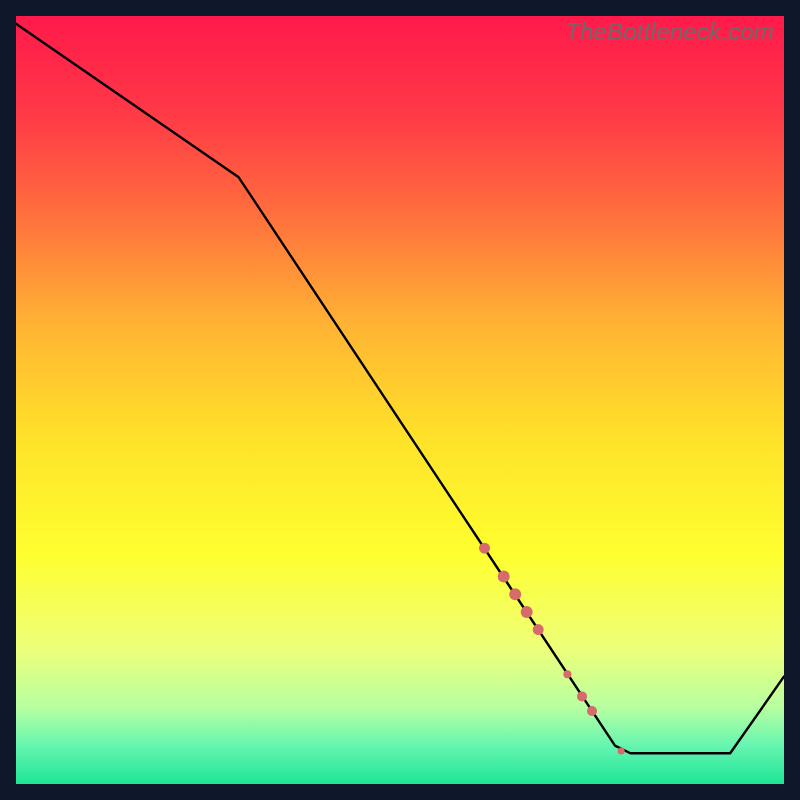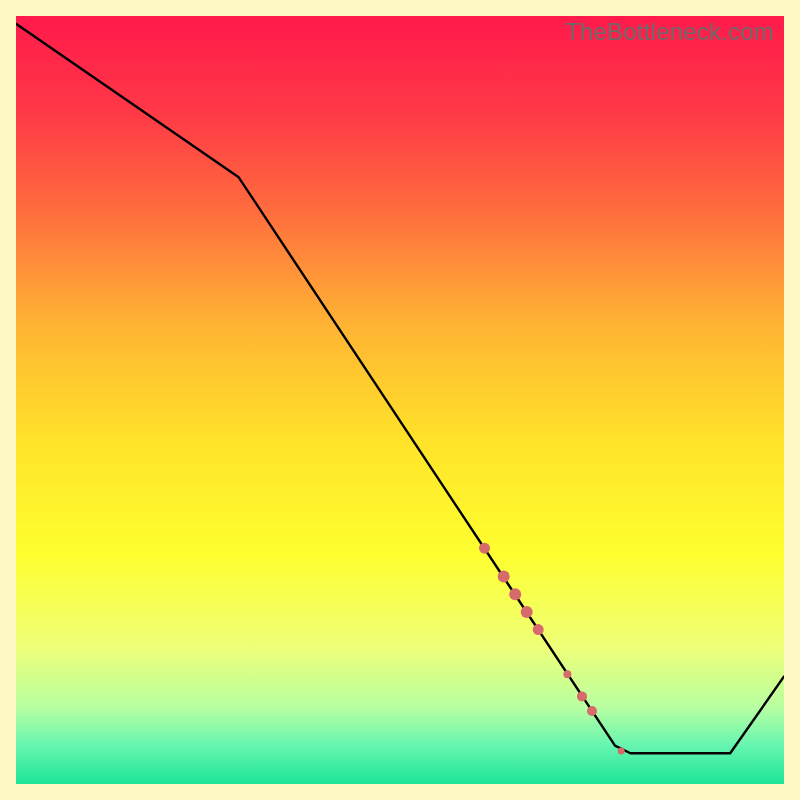--- a/index.html
+++ b/index.html
@@ -1,21 +1,22 @@
 <!DOCTYPE html>
 <html><head>
 <meta charset="utf-8">
 <style>
   * { margin: 0; padding: 0; box-sizing: border-box; }
   html, body { width: 800px; height: 800px; overflow: hidden; }
   body { background: #000; }
   .frame {
     position: absolute;
     inset: 0;
-    background: #fef9c3;
+    background: #0f172a;
+    font-style: italic;
   }
   .plot {
     position: absolute;
     left: 16px;
     top: 16px;
     width: 768px;
     height: 768px;
     overflow: hidden;
   }
   .grad {

